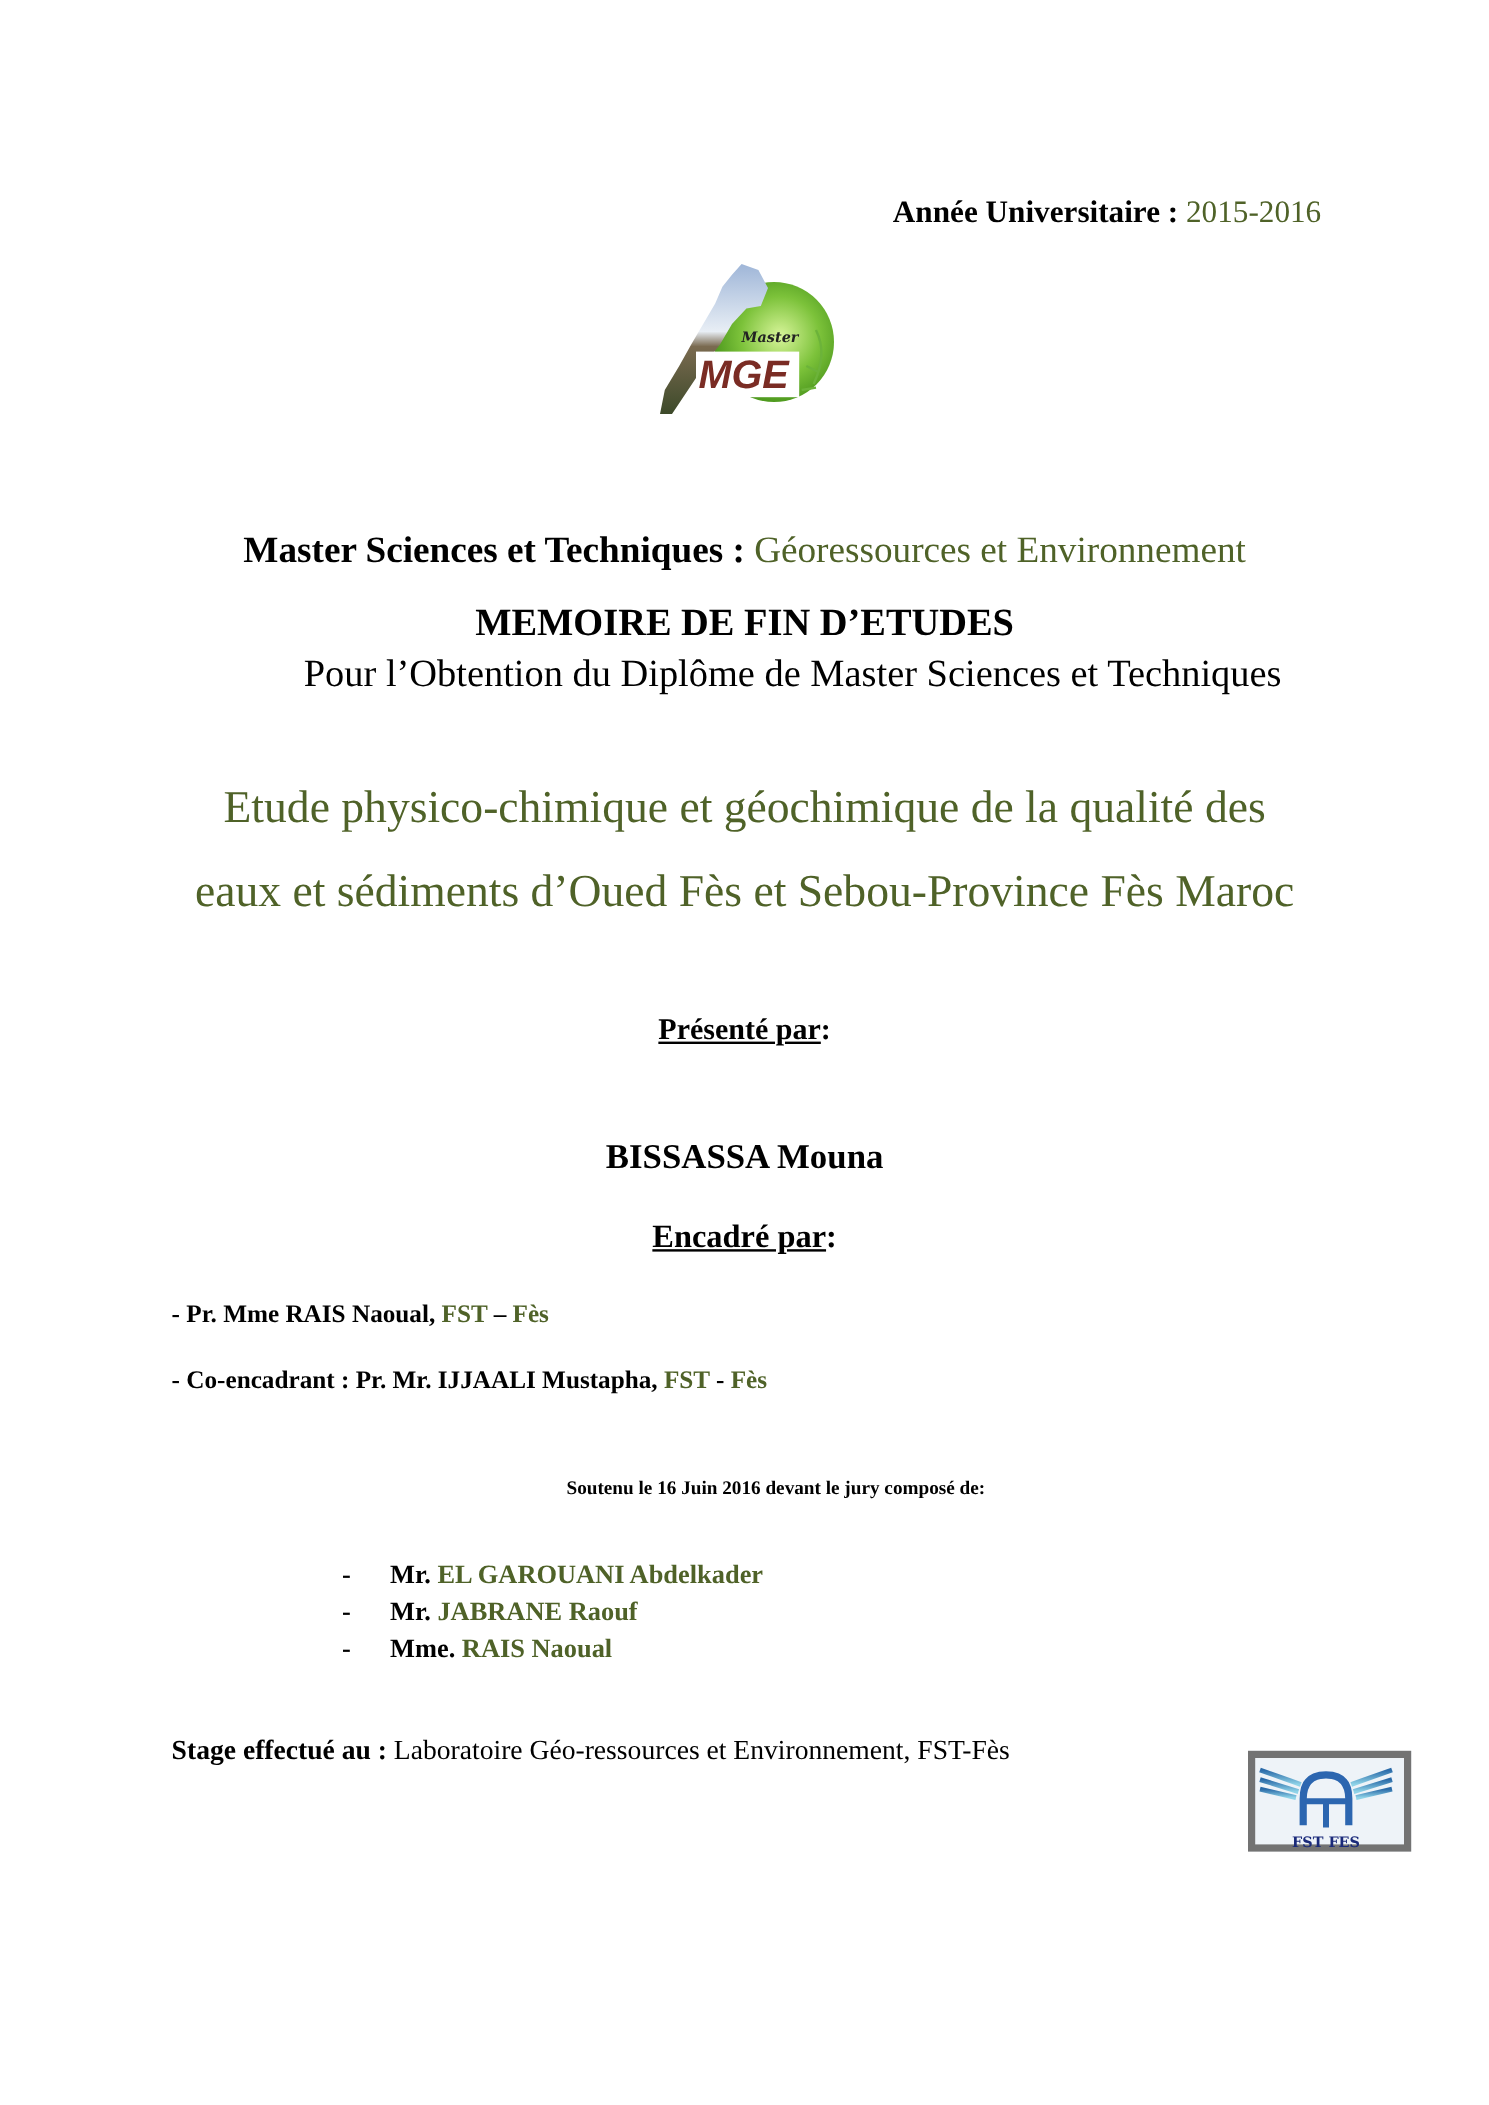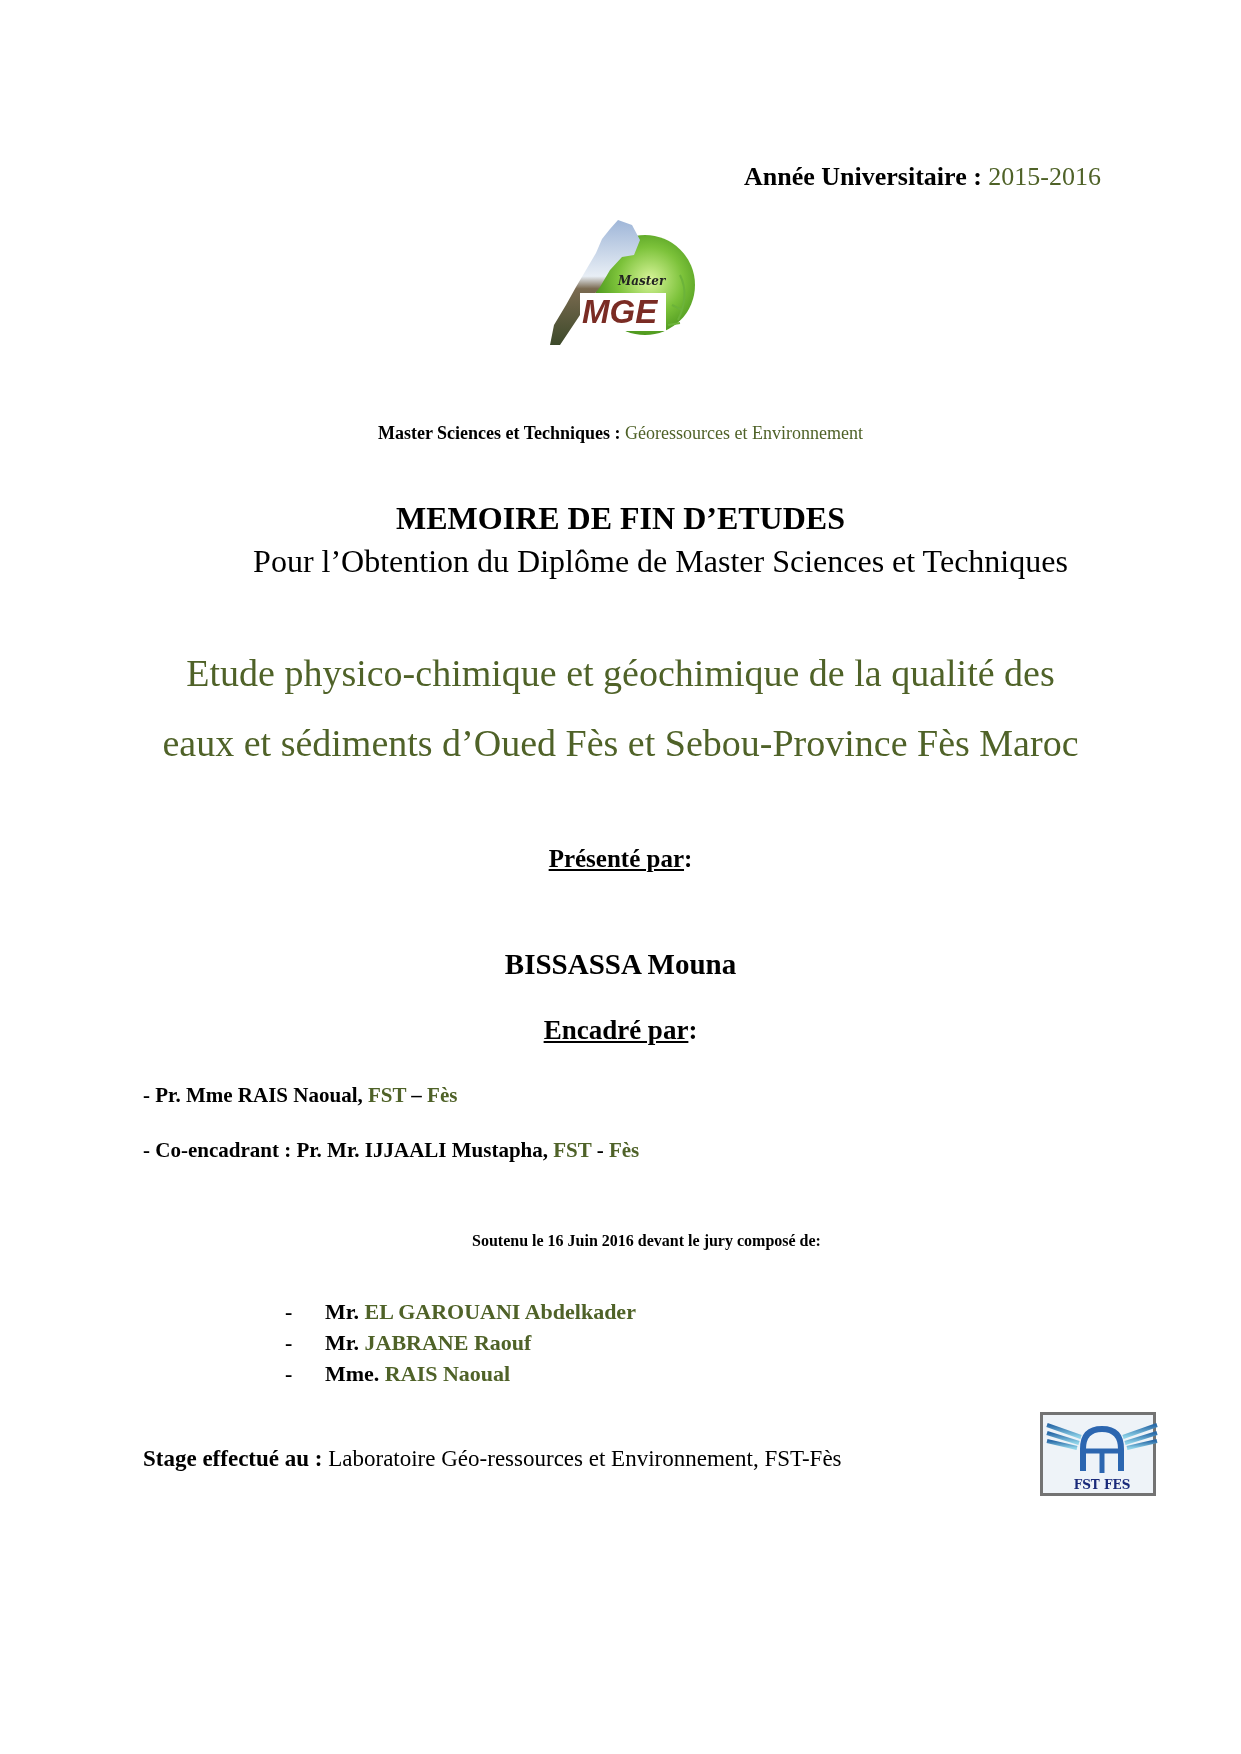--- a/index.html
+++ b/index.html
@@ -7,21 +7,21 @@
          font-family: "Liberation Serif", "DejaVu Serif", serif; color: #000; }
   .abs { position: absolute; }
   .green { color: #4f6228; }
   .bold { font-weight: bold; }
   .center { left: 0; width: 1241px; text-align: center; }
 
   #year { right: 140px; top: 162px; font-size: 26px; white-space: nowrap; }
 
   #mge-logo { left: 540px; top: 215px; width: 170px; height: 140px; }
 
-  #master-line { top: 423px; font-size: 18px; }
+  #master-line { top: 440px; font-size: 31px; }
   #memoire { top: 500px; font-size: 32px; font-weight: bold; }
   #obtention { top: 543px; font-size: 32px; padding-left: 40px; }
   #title1 { top: 651px; font-size: 38px; }
   #title2 { top: 721px; font-size: 38px; }
 
   #presente { top: 845px; font-size: 25px; font-weight: bold; }
   #author { top: 948px; font-size: 29px; font-weight: bold; }
   #encadre { top: 1015px; font-size: 27px; font-weight: bold; }
   .u { text-decoration: underline; }
 
@@ -29,22 +29,22 @@
   #sup2 { left: 143px; top: 1138px; font-size: 21px; font-weight: bold; }
 
   #soutenu { top: 1232px; font-size: 16px; font-weight: bold; padding-left: 26px; }
 
   #jury { left: 285px; top: 1296px; font-size: 22px; font-weight: bold; }
   .jury-row { height: 31px; line-height: 31px; white-space: nowrap; }
   .dash { display: inline-block; width: 40px; }
 
   #stage { left: 143px; top: 1446px; font-size: 23px; white-space: nowrap; }
 
-  #fst-logo { left: 1040px; top: 1412px; width: 116px; height: 84px;
-              border: 3px solid #737373; box-sizing: border-box; background: #eef3f8; }
+  #fst-logo { left: 1040px; top: 1459px; width: 136px; height: 84px;
+              border: 6px solid #737373; box-sizing: border-box; background: #eef3f8; }
 </style>
 </head>
 <body>
 
 <div id="year" class="abs">
   <span class="bold">Année Universitaire : </span><span class="green">2015-2016</span>
 </div>
 
 <div id="mge-logo" class="abs">
   <svg width="170" height="140" viewBox="0 0 170 140">

